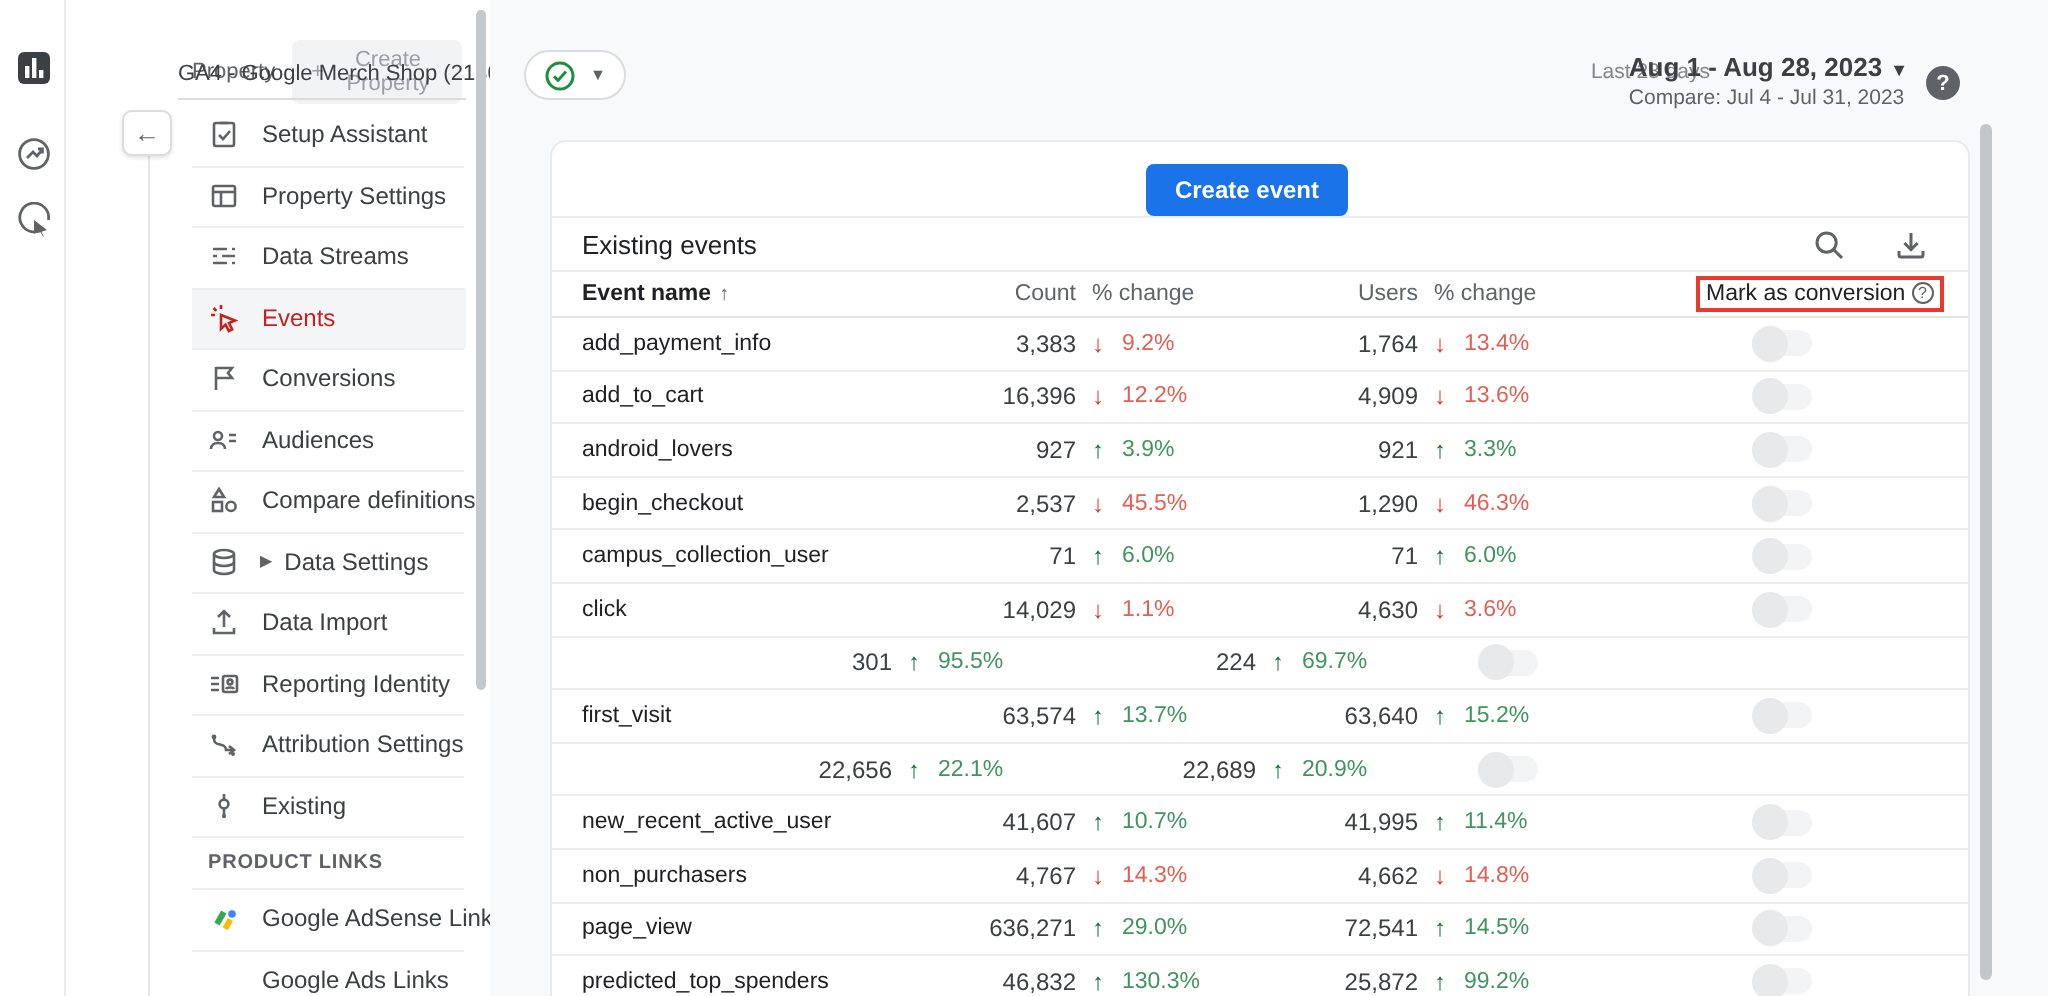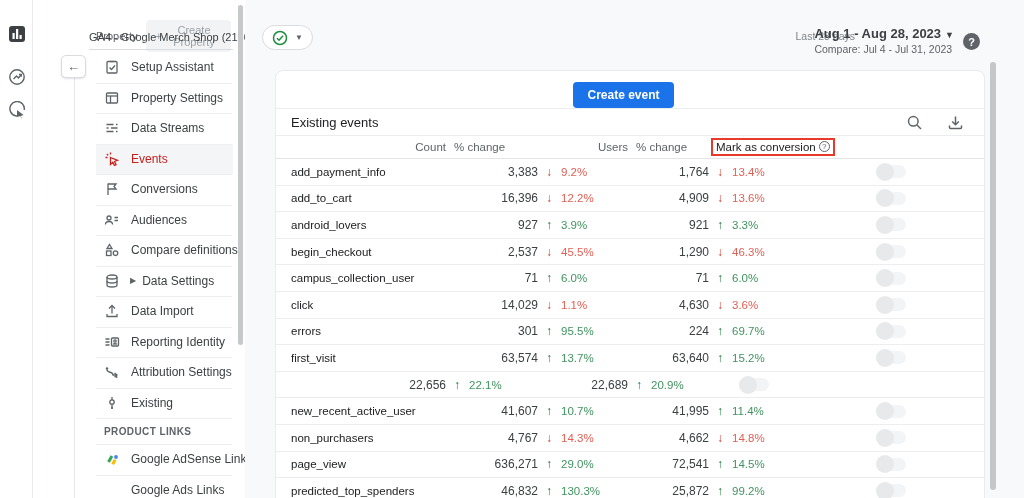--- a/index.html
+++ b/index.html
@@ -315,20 +315,21 @@
               <svg width="17" height="17" viewBox="0 0 17 17" fill="none" stroke="#5f6368" stroke-width="1.5">
                 <path d="M8.5 2.5v8"></path>
                 <path d="M5.2 7.5l3.3 3.3 3.3-3.3"></path>
                 <path d="M2.5 11.5v2c0 .6.4 1 1 1h10c.6 0 1-.4 1-1v-2"></path>
               </svg>
             </span>
         </span>
       </div>
 
       <div class="grid-row thead">
+        <div class="th-name"><span>Event name</span><span class="sort-arrow">↑</span></div>
         <div class="num">Count</div>
         <div class="chg">% change</div>
         <div class="num">Users</div>
         <div class="chg">% change</div>
         <div>
           <span class="mark-box">
             <span>Mark as conversion</span>
             <span class="q-circle">?</span>
           </span>
         </div>
@@ -443,21 +444,20 @@
       <span class="pct">3.6%</span>
     </div>
     <div>
       <div class="toggle">
                 <div class="knob"></div>
               </div>
     </div>
   </div>
 
   <div class="grid-row row">
-    <div class="cell-name">errors</div>
     <div class="num">301</div>
     <div class="chg up">
       <span class="arrow">↑</span>
       <span class="pct">95.5%</span>
     </div>
     <div class="num">224</div>
     <div class="chg up">
       <span class="arrow">↑</span>
       <span class="pct">69.7%</span>
     </div>

